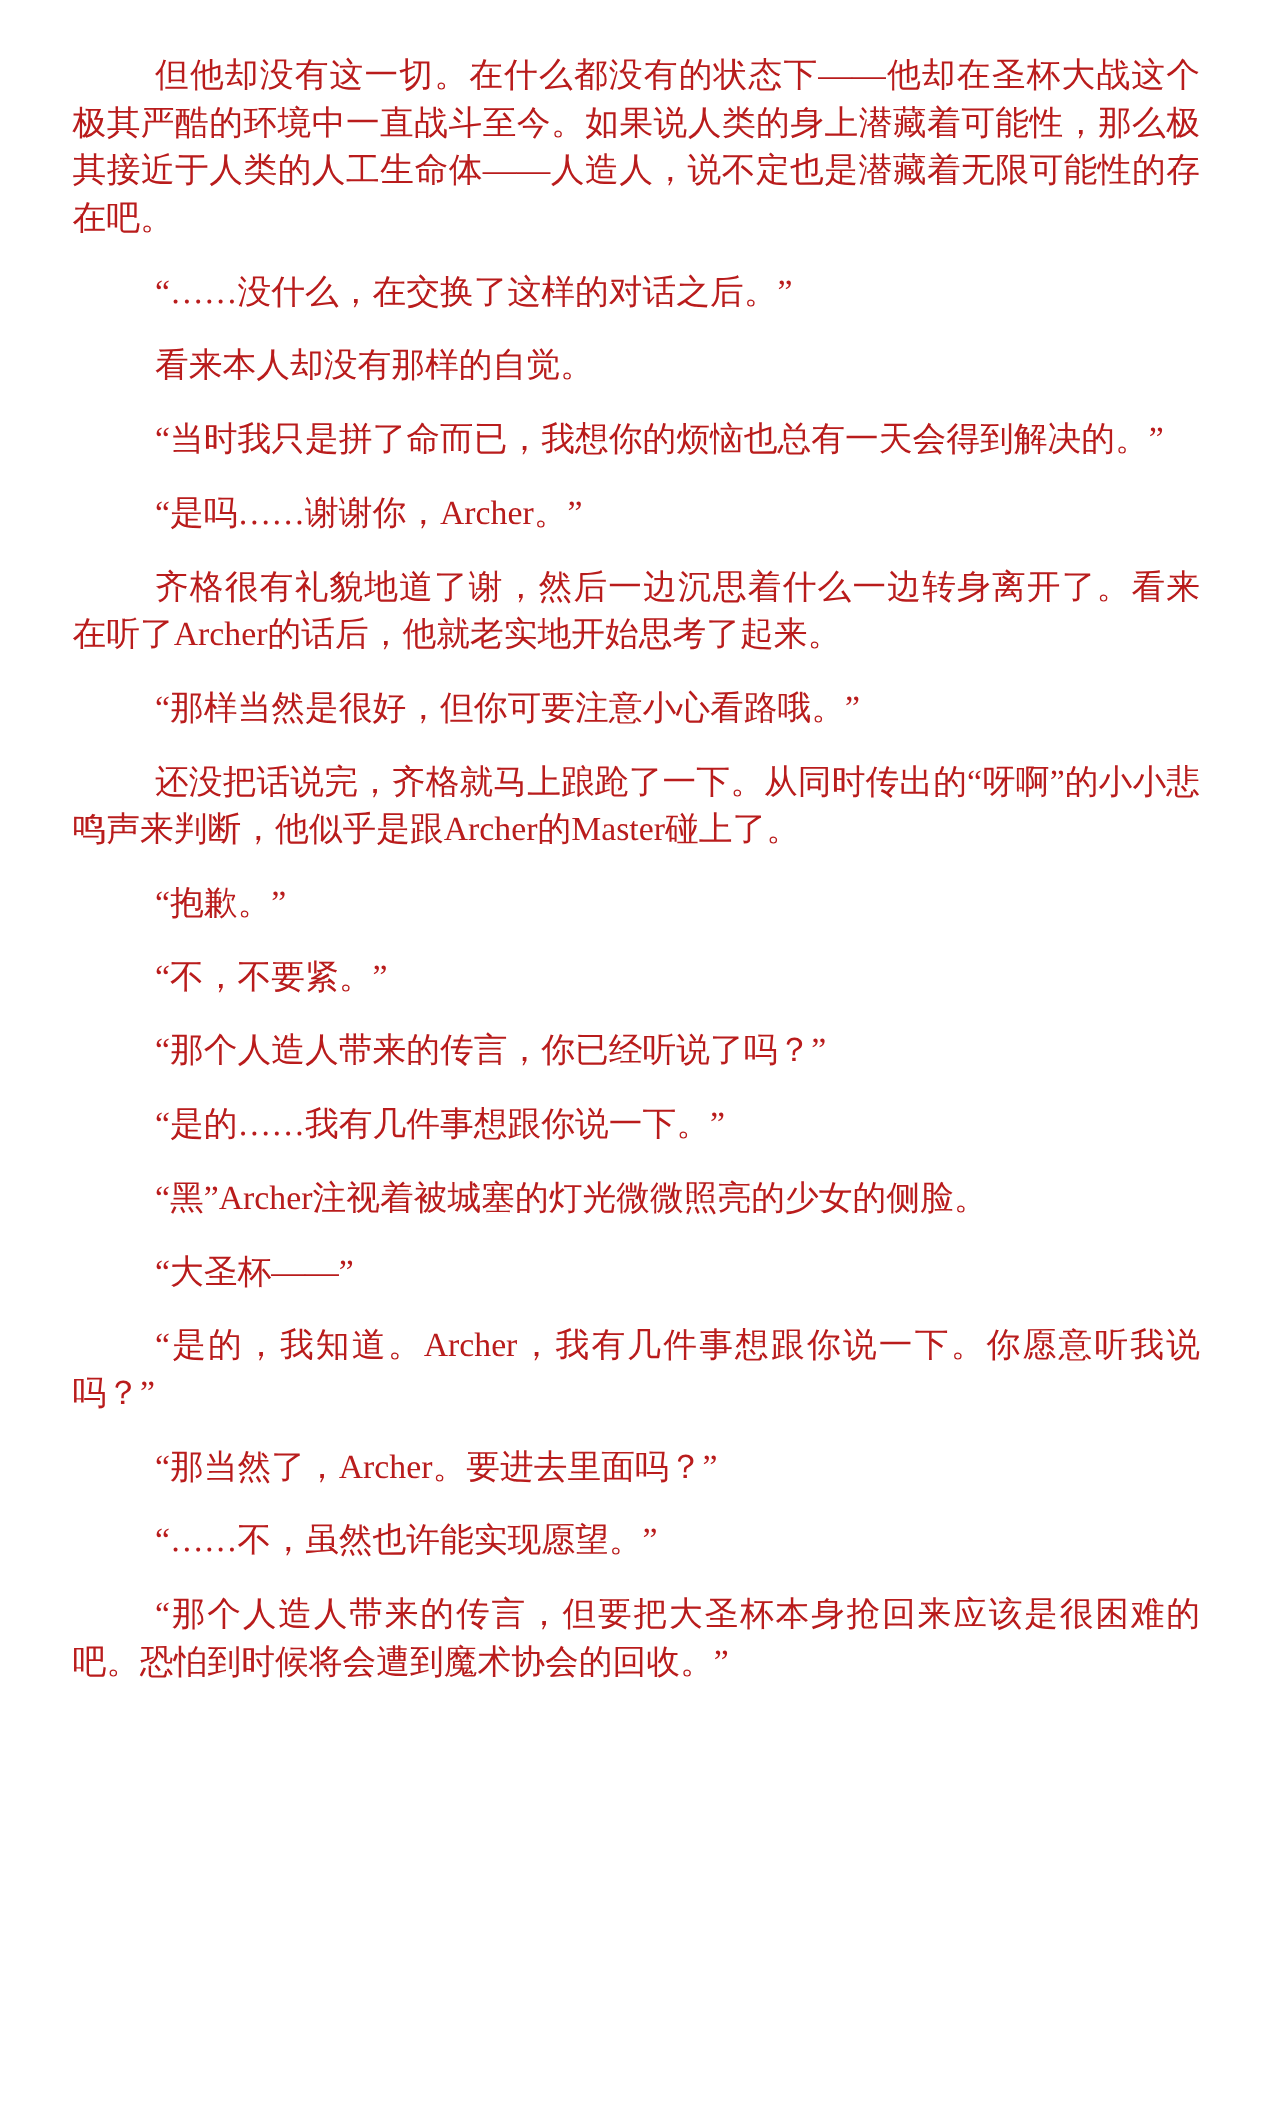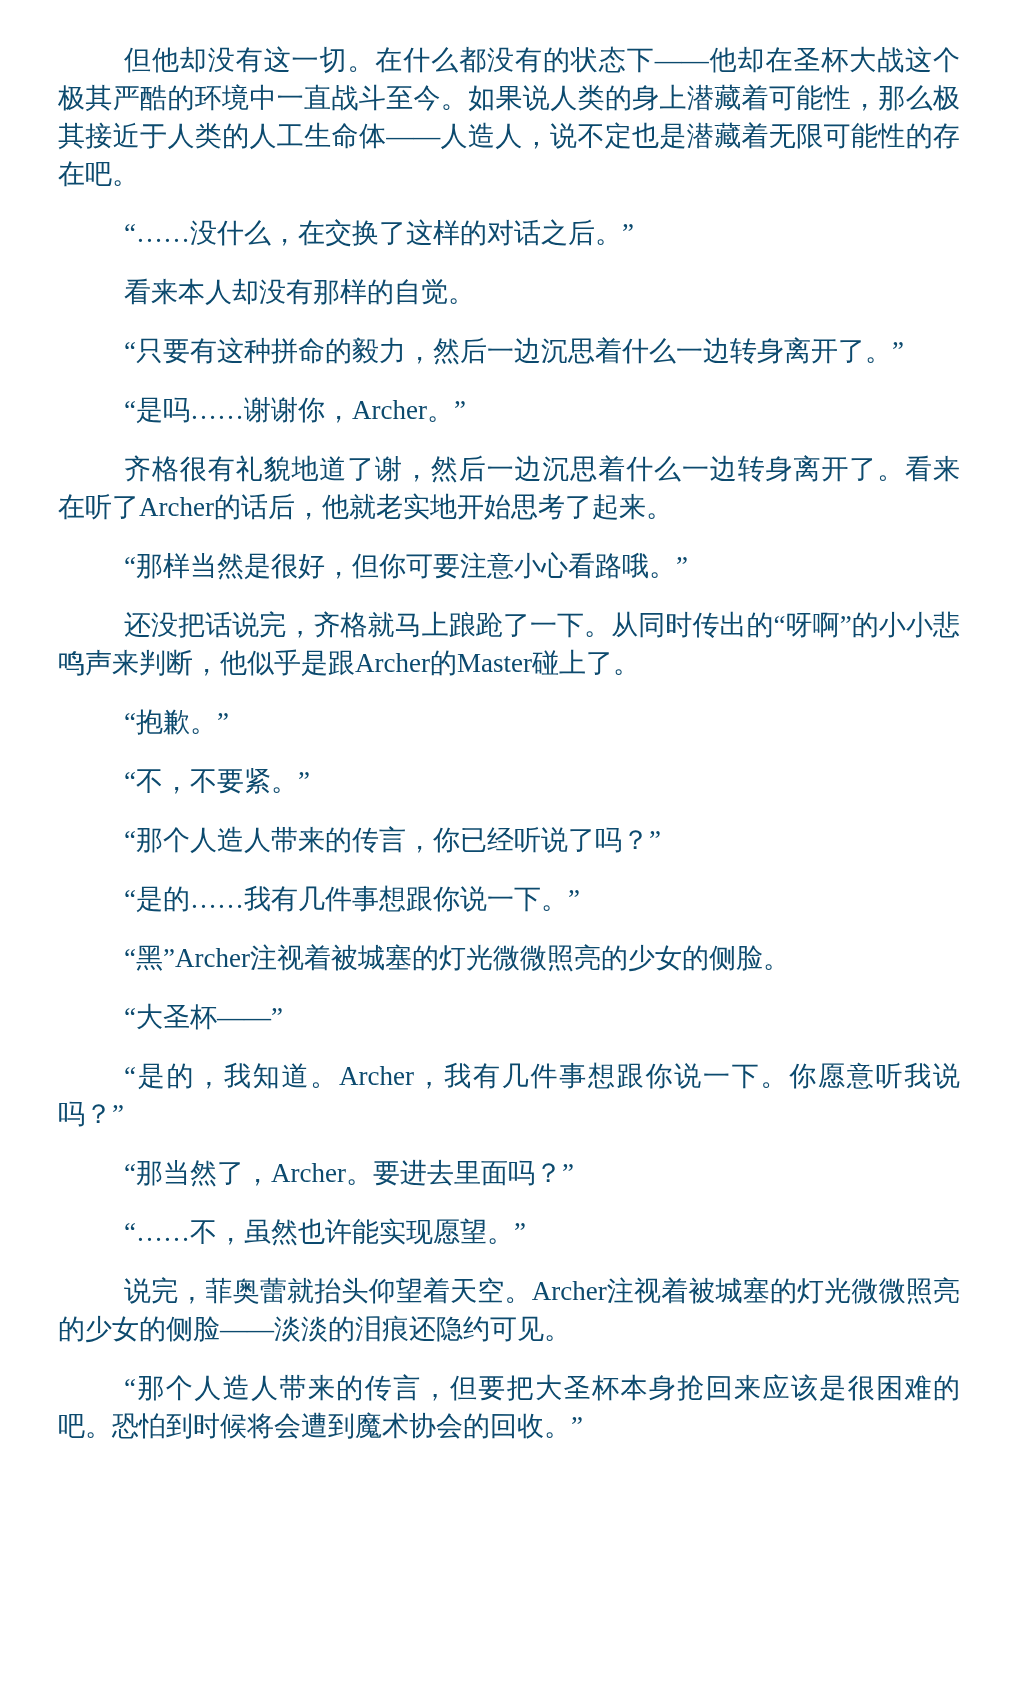--- a/index.html
+++ b/index.html
@@ -14,45 +14,44 @@
   }
   .page {
     box-sizing: border-box;
     width: 1022px;
     height: 1682px;
     padding: 41px 62px 0 58px;
     background: #ffffff;
     font-family: "Liberation Serif", "DejaVu Serif", serif;
     font-size: 27px;
     line-height: 38px;
-    color: #0c4a6e;
+    color: #b91c1c;
     text-align: justify;
   }
   .page p {
     margin: 0 0 21px 0;
     text-indent: 66px;
     word-break: break-all;
   }
 </style>
 </head>
 <body>
 
 <div class="page">
   <p>但他却没有这一切。在什么都没有的状态下——他却在圣杯大战这个极其严酷的环境中一直战斗至今。如果说人类的身上潜藏着可能性，那么极其接近于人类的人工生命体——人造人，说不定也是潜藏着无限可能性的存在吧。</p>
   <p>“……没什么，在交换了这样的对话之后。”</p>
   <p>看来本人却没有那样的自觉。</p>
-  <p>“只要有这种拼命的毅力，然后一边沉思着什么一边转身离开了。”</p>
+  <p>“当时我只是拼了命而已，我想你的烦恼也总有一天会得到解决的。”</p>
   <p>“是吗……谢谢你，Archer。”</p>
   <p>齐格很有礼貌地道了谢，然后一边沉思着什么一边转身离开了。看来在听了Archer的话后，他就老实地开始思考了起来。</p>
   <p>“那样当然是很好，但你可要注意小心看路哦。”</p>
   <p>还没把话说完，齐格就马上踉跄了一下。从同时传出的“呀啊”的小小悲鸣声来判断，他似乎是跟Archer的Master碰上了。</p>
   <p>“抱歉。”</p>
   <p>“不，不要紧。”</p>
   <p>“那个人造人带来的传言，你已经听说了吗？”</p>
   <p>“是的……我有几件事想跟你说一下。”</p>
   <p>“黑”Archer注视着被城塞的灯光微微照亮的少女的侧脸。</p>
   <p>“大圣杯——”</p>
   <p>“是的，我知道。Archer，我有几件事想跟你说一下。你愿意听我说吗？”</p>
   <p>“那当然了，Archer。要进去里面吗？”</p>
   <p>“……不，虽然也许能实现愿望。”</p>
-  <p>说完，菲奥蕾就抬头仰望着天空。Archer注视着被城塞的灯光微微照亮的少女的侧脸——淡淡的泪痕还隐约可见。</p>
   <p>“那个人造人带来的传言，但要把大圣杯本身抢回来应该是很困难的吧。恐怕到时候将会遭到魔术协会的回收。”</p>
 </div>
 
 </body></html>

